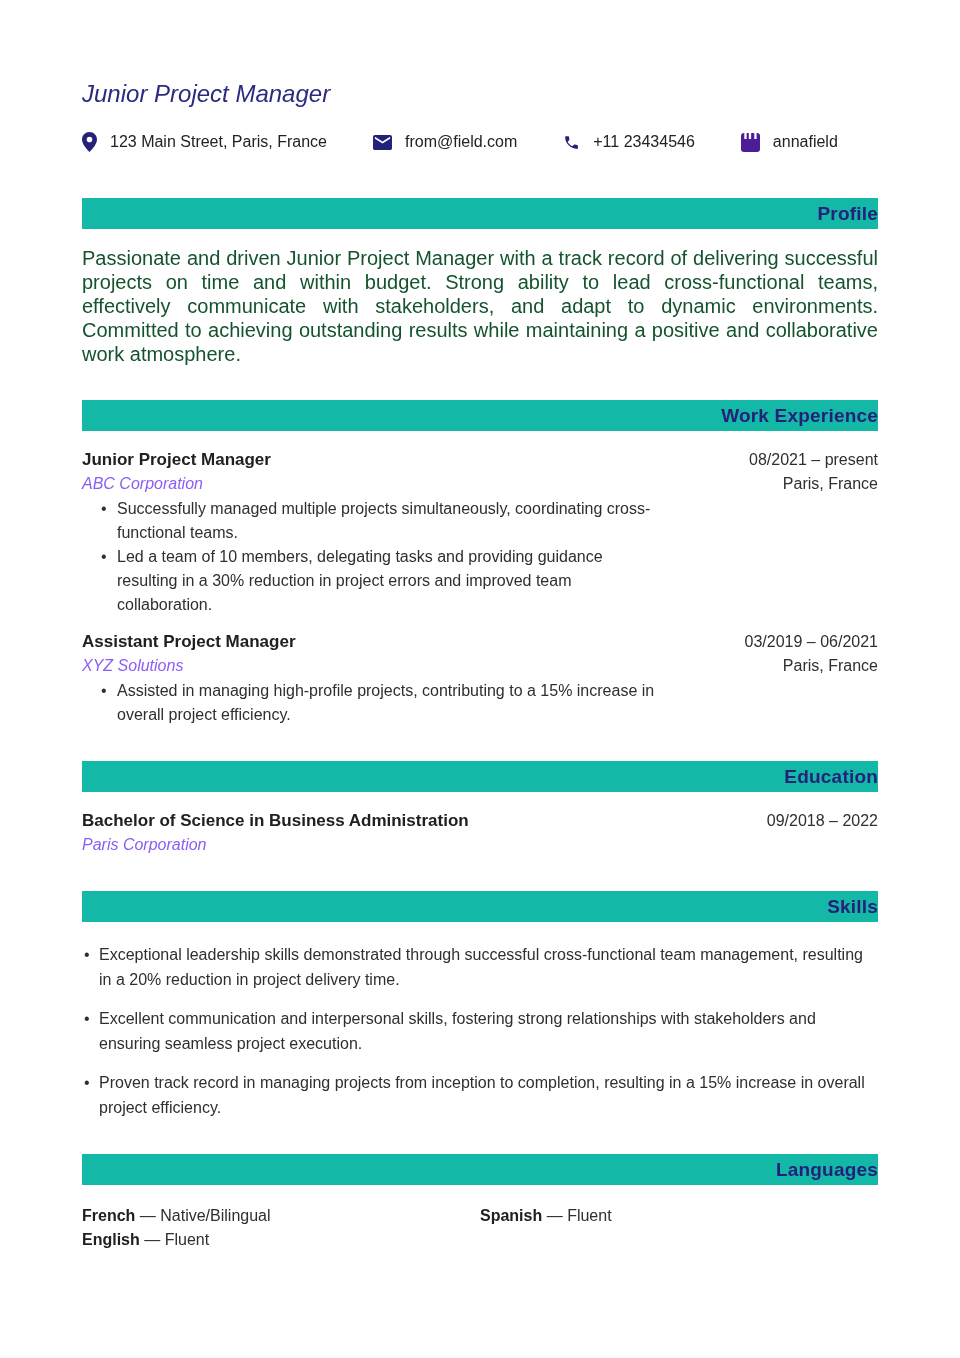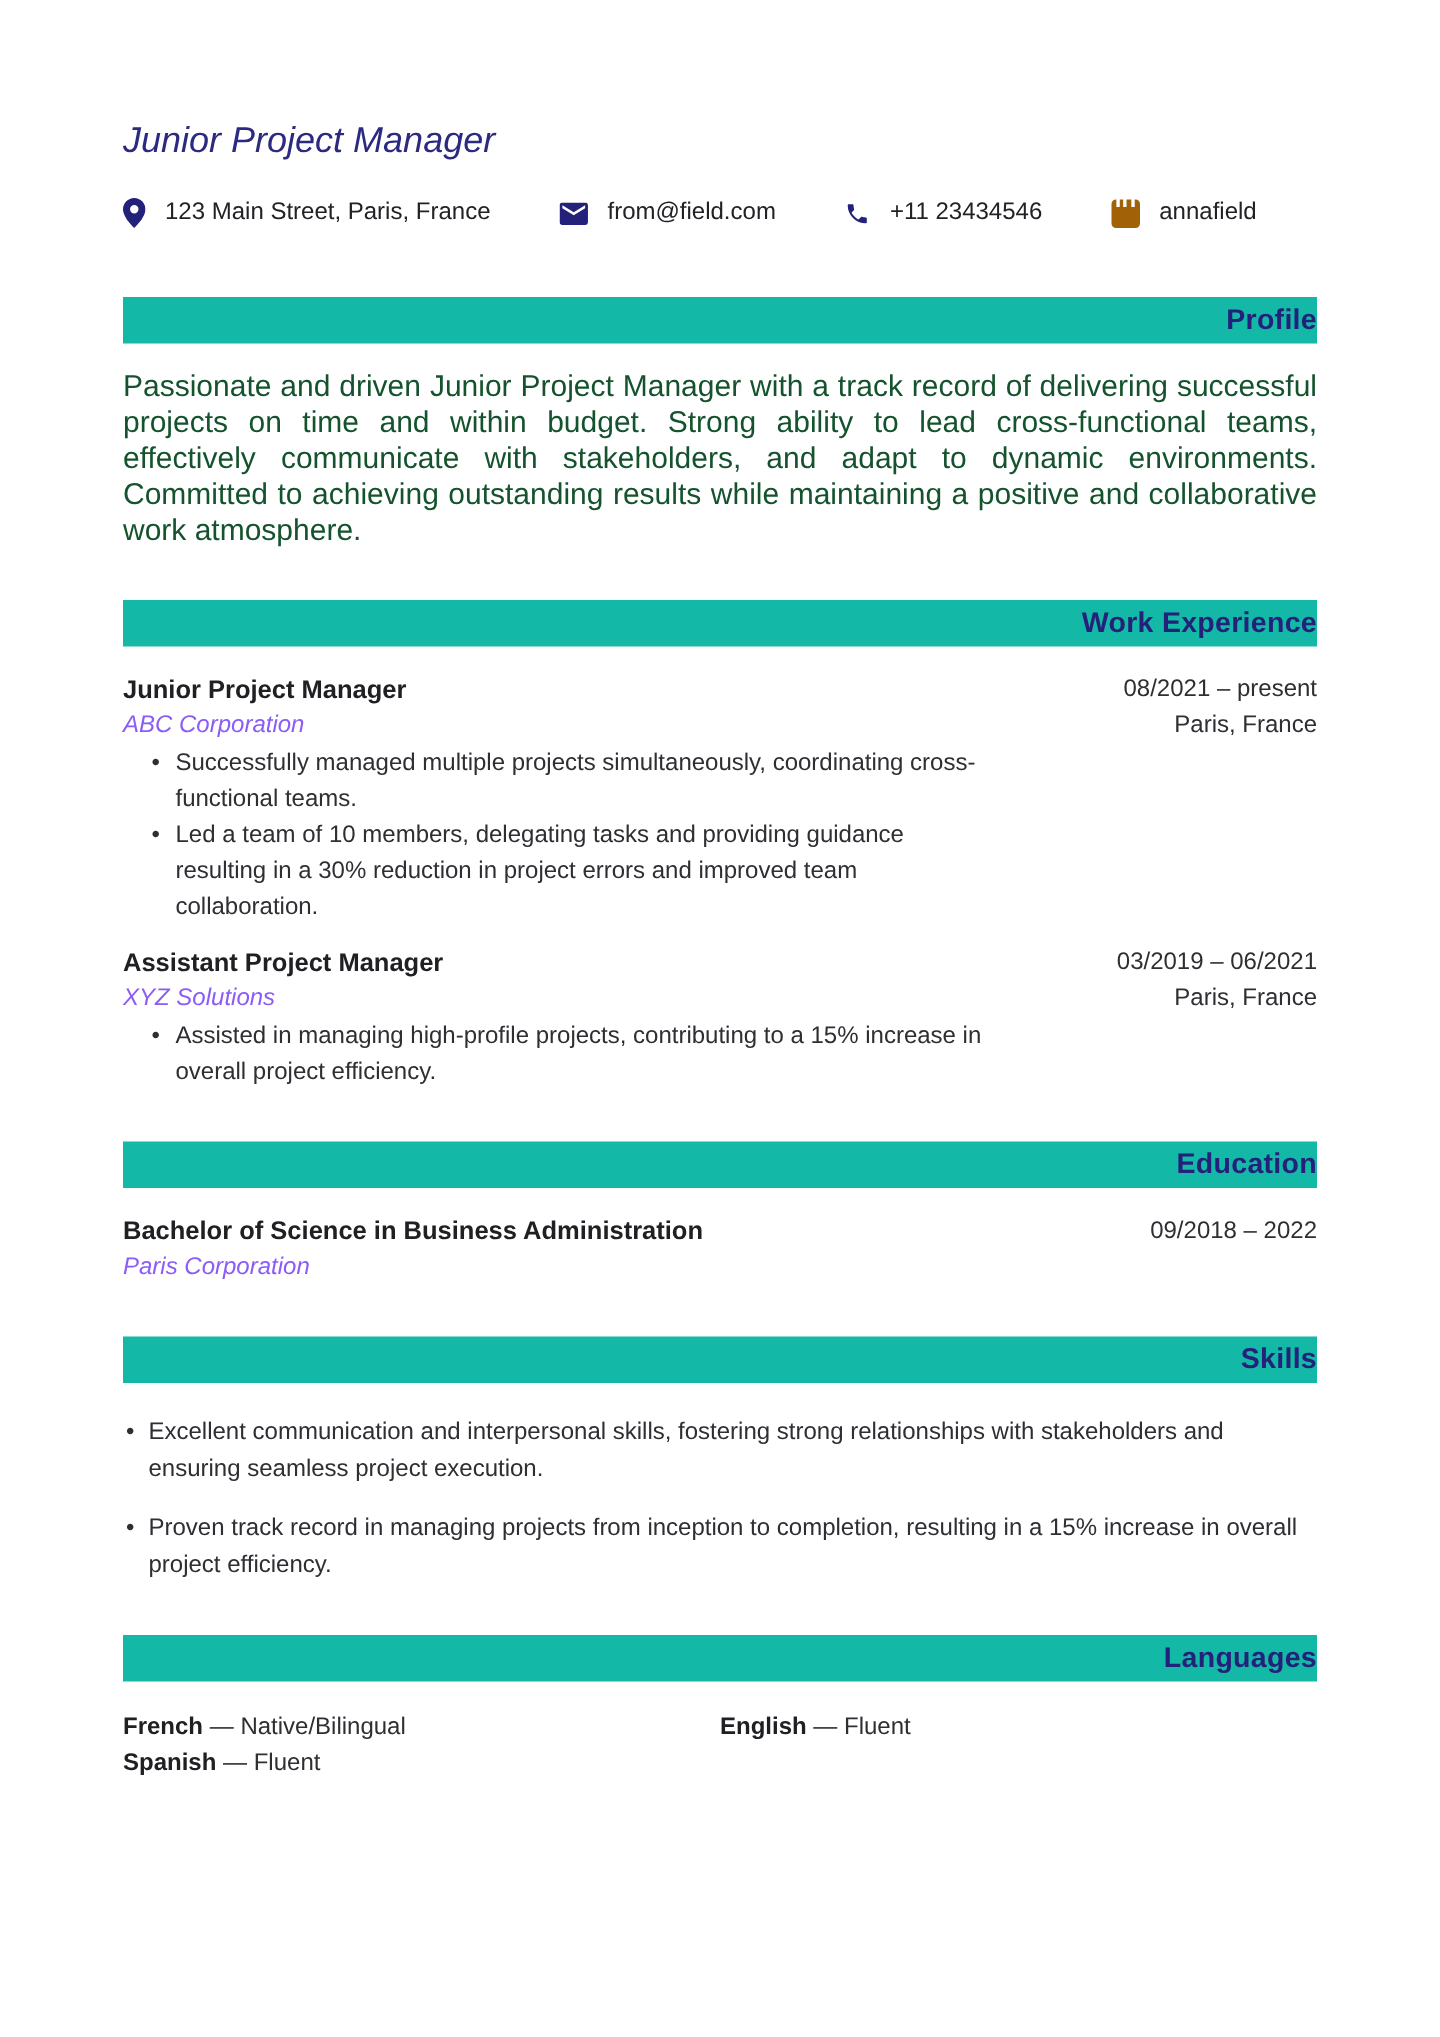--- a/index.html
+++ b/index.html
@@ -45,21 +45,21 @@
   .contact-item {
     display: inline-flex;
     align-items: center;
     gap: 13px;
   }
   .contact-item + .contact-item { margin-left: 46px; }
   .cicon { display: inline-flex; align-items: center; justify-content: center; }
   .cicon svg { display: block; }
   .li-badge {
     width: 19px; height: 19px;
-    background: #a16207;
+    background: #4c1d95;
     border-radius: 3px;
     color: #ffffff;
     font-size: 16px;
     font-weight: 700;
     display: inline-flex;
     align-items: center;
     justify-content: center;
     line-height: 1;
     padding-bottom: 17px;
   }
@@ -270,44 +270,45 @@
       </div>
     </div>
   </div>
 
   <div class="section">
     <div class="section-bar">
       <span class="section-title">Skills</span>
     </div>
     <div class="section-body" style="margin-top:20px;">
       <ul class="skill-bullets">
+        <li>Exceptional leadership skills demonstrated through successful cross-functional team management, resulting in a 20% reduction in project delivery time.</li>
         <li>Excellent communication and interpersonal skills, fostering strong relationships with stakeholders and ensuring seamless project execution.</li>
         <li>Proven track record in managing projects from inception to completion, resulting in a 15% increase in overall project efficiency.</li>
       </ul>
     </div>
   </div>
 
   <div class="section">
     <div class="section-bar">
       <span class="section-title">Languages</span>
     </div>
     <div class="section-body" style="margin-top:19px;">
       <div class="lang-grid">
         <div>
           <span class="lang-name">French</span>
           <span>—</span>
           <span>Native/Bilingual</span>
         </div>
         <div>
+          <span class="lang-name">Spanish</span>
+          <span>—</span>
+          <span>Fluent</span>
+        </div>
+        <div>
           <span class="lang-name">English</span>
           <span>—</span>
           <span>Fluent</span>
         </div>
-        <div>
-          <span class="lang-name">Spanish</span>
-          <span>—</span>
-          <span>Fluent</span>
-        </div>
       </div>
     </div>
   </div>
 
 </div>
 
 </body></html>

